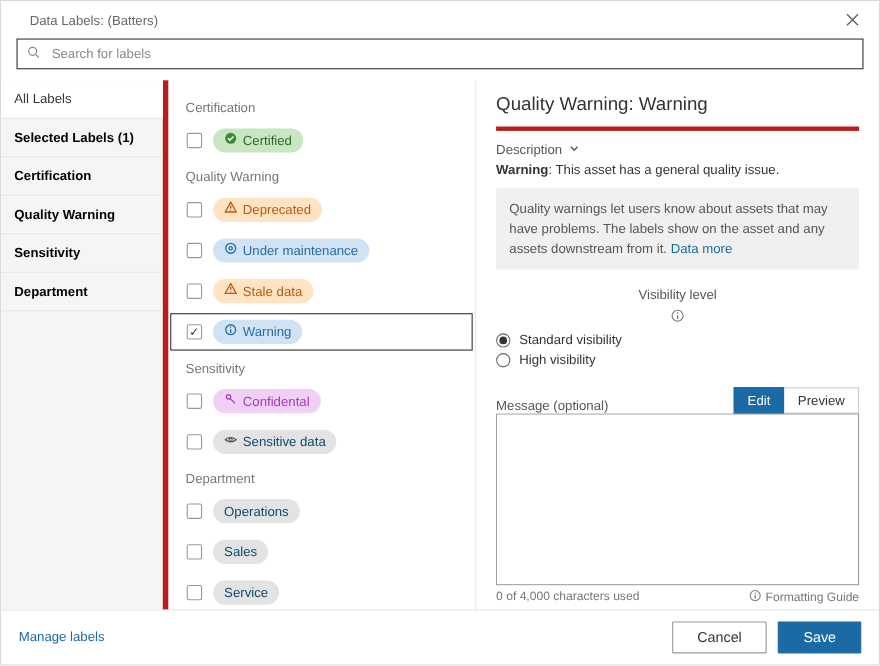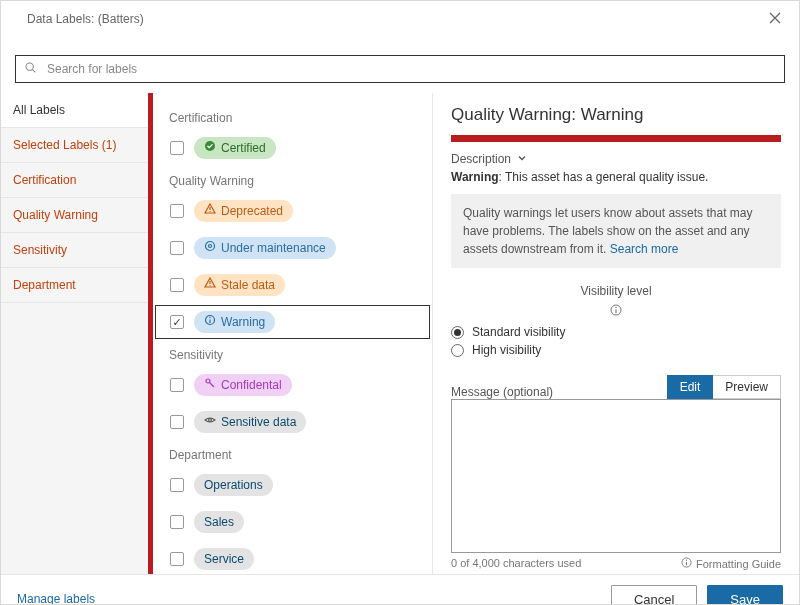--- a/index.html
+++ b/index.html
@@ -16,21 +16,21 @@
   }
   .titlebar {
     display: flex;
     align-items: center;
     justify-content: space-between;
     padding: 8px 14px 6px 26px;
     height: 34px;
   }
   .titlebar .title { color: #666; font-size: 12px; }
   .titlebar .close { color:#666; cursor:pointer; padding:3px; }
-  .search-wrap { padding: 0 14px 10px 14px; margin-top: 20px; }
+  .search-wrap { padding: 0 14px 10px 14px; }
   .search-box {
     border: 1px solid #333;
     display: flex;
     align-items: center;
     padding: 5px 8px;
     gap: 8px;
   }
   .search-box input {
     border: none; outline: none; flex: 1; font-size: 12px;
     color: #333;
@@ -44,23 +44,24 @@
   .sidebar {
     width: 152px;
     background: #f5f5f5;
     border-right: 5px solid #b91c1c;
     display: flex;
     flex-direction: column;
   }
   .sidebar-item {
     padding: 10px 12px;
     font-size: 12px;
-    color: #c2410c;
+    color: #000000;
     border-bottom: 1px solid #e6e6e6;
     cursor: pointer;
+    font-weight: bold;
   }
   .sidebar-item.first {
     background: #fff;
     color: #333;
     font-weight: 500;
   }
   .middle {
     width: 280px;
     border-right: 1px solid #e6e6e6;
     padding: 12px 0 12px 0;
@@ -118,21 +119,21 @@
     overflow-y: auto;
     display: flex;
     flex-direction: column;
   }
   .right h2 {
     font-size: 17px;
     font-weight: 500;
     color: #333;
     margin: 2px 0 10px 0;
     padding-bottom: 10px;
-    border-bottom: 7px solid #b91c1c;
+    border-bottom: 4px solid #b91c1c;
   }
   .desc-toggle {
     color: #555; font-size: 12px;
     display: inline-flex; align-items: center; gap: 6px;
     cursor: pointer;
     margin-bottom: 4px;
   }
   .desc-line { font-size: 12px; margin-bottom: 10px; }
   .desc-line b { font-weight: 600; }
   .info-box {
@@ -366,21 +367,21 @@
       <span>Description</span>
       <span><svg width="10" height="10" viewBox="0 0 10 10">
             <path d="M2 3.5 L5 6.5 L8 3.5" stroke="#555" stroke-width="1.3" fill="none"></path>
           </svg></span>
     </div>
     <div class="desc-line">
       <b>Warning</b><span>: This asset has a general quality issue.</span>
     </div>
 
     <div class="info-box">
-      <span>Quality warnings let users know about assets that may have problems. The labels show on the asset and any assets downstream from it. </span><a>Search more</a>
+      <span>Quality warnings let users know about assets that may have problems. The labels show on the asset and any assets downstream from it. </span><a>Data more</a>
     </div>
 
     <div class="vis-label">
       <span>Visibility level</span>
       <span><svg width="12" height="12" viewBox="0 0 12 12">
             <circle cx="6" cy="6" r="5" fill="none" stroke="#777" stroke-width="1"></circle>
             <line x1="6" y1="5.5" x2="6" y2="9" stroke="#777" stroke-width="1.2"></line>
             <circle cx="6" cy="3.5" r="0.7" fill="#777"></circle>
           </svg></span>
     </div>

